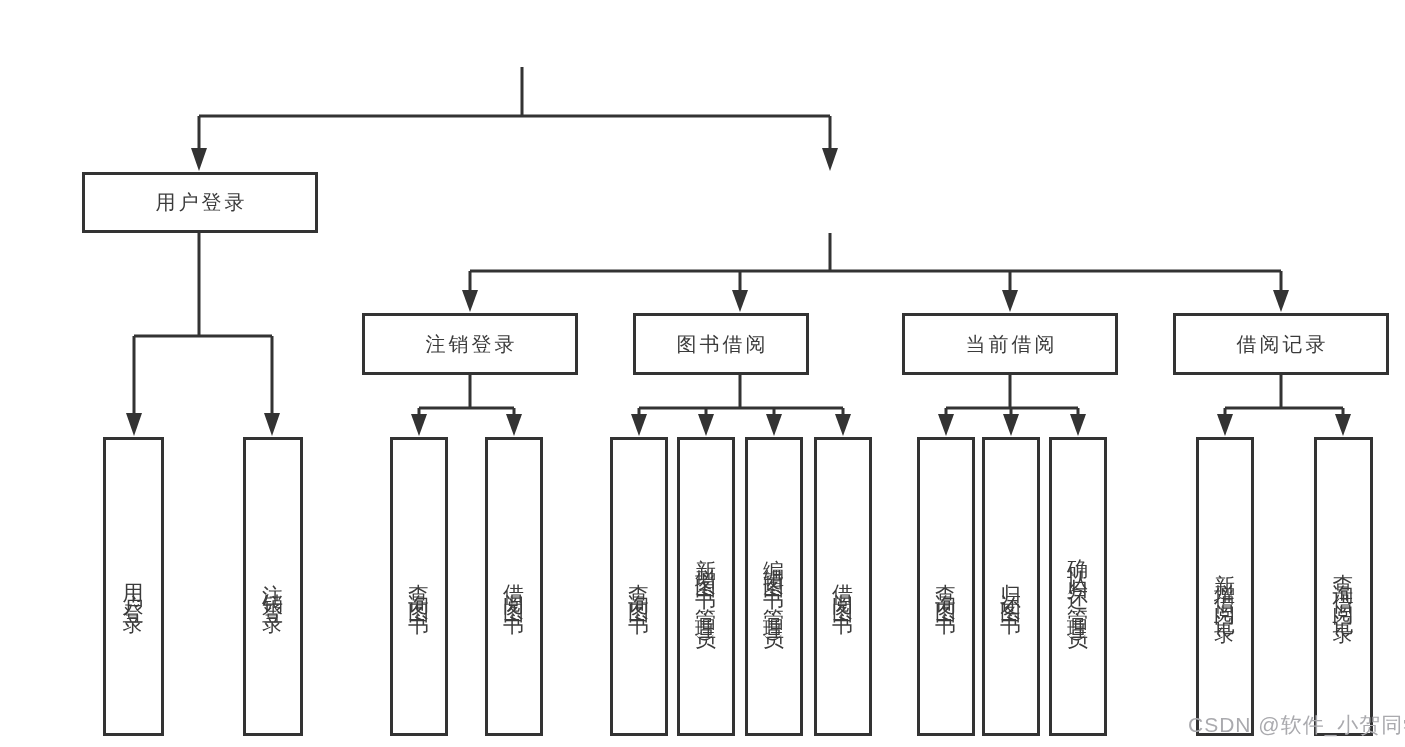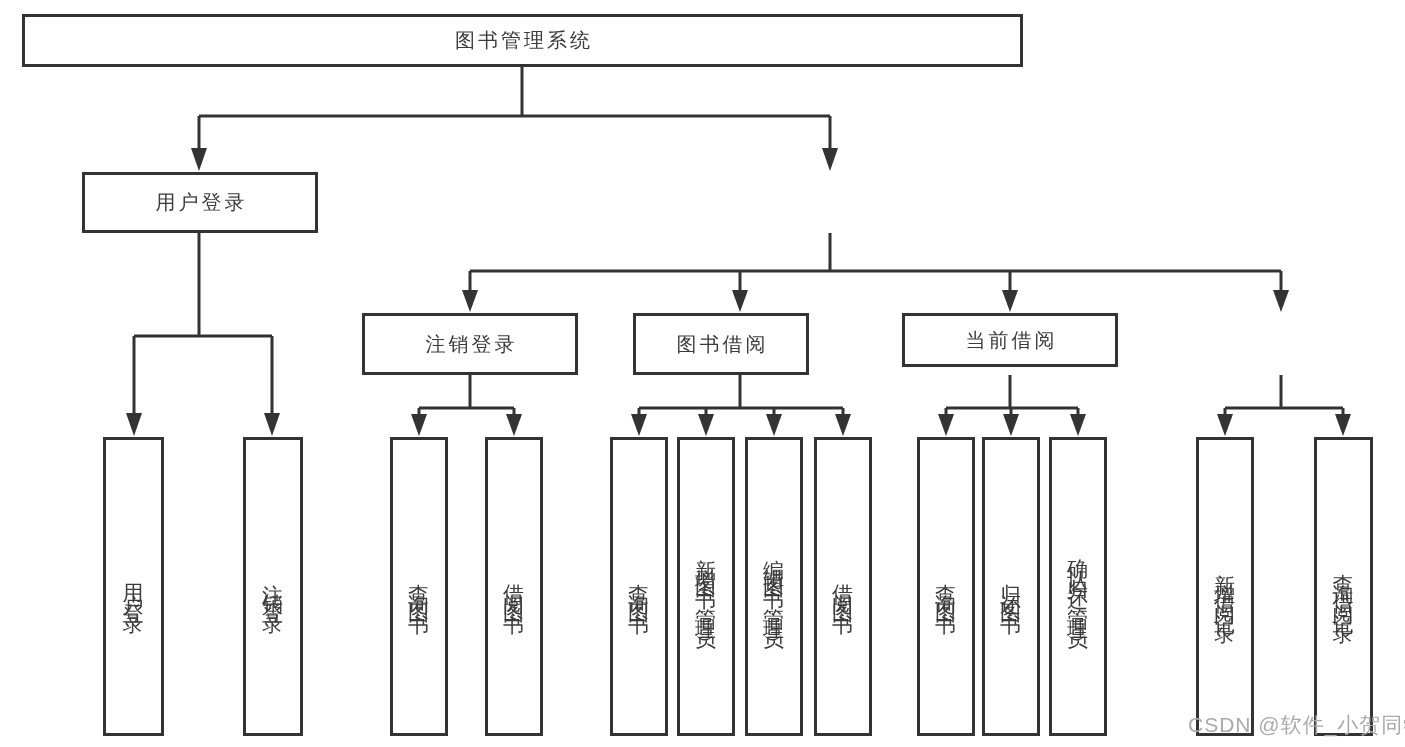--- a/index.html
+++ b/index.html
@@ -100,36 +100,36 @@
       <polygon points="766,414 782,414 774,436"></polygon>
       <polygon points="835,414 851,414 843,436"></polygon>
       <polygon points="938,414 954,414 946,436"></polygon>
       <polygon points="1003,414 1019,414 1011,436"></polygon>
       <polygon points="1070,414 1086,414 1078,436"></polygon>
       <polygon points="1217,414 1233,414 1225,436"></polygon>
       <polygon points="1335,414 1351,414 1343,436"></polygon>
     </g>
   </svg>
 
-  <div class="box" style="left:22px; top:14px; width:1001px; height:53px;">
-    <span class="h-label">图书管理系统</span>
-  </div>
 
   <div class="box" style="left:82px; top:172px; width:236px; height:61px;">
     <span class="h-label">用户登录</span>
   </div>
 
   <div class="box" style="left:362px; top:313px; width:216px; height:62px;">
     <span class="h-label">注销登录</span>
   </div>
   <div class="box" style="left:633px; top:313px; width:176px; height:62px;">
     <span class="h-label">图书借阅</span>
   </div>
-  <div class="box" style="left:902px; top:313px; width:216px; height:54px;">
+  <div class="box" style="left:902px; top:313px; width:216px; height:62px;">
     <span class="h-label">当前借阅</span>
+  </div>
+  <div class="box" style="left:1173px; top:313px; width:216px; height:62px;">
+    <span class="h-label">借阅记录</span>
   </div>
 
   <div class="box leaf" style="left:103px; width:61px;">
     <span class="v-label">用户登录</span>
   </div>
   <div class="box leaf" style="left:243px; width:60px;">
     <span class="v-label">注销登录</span>
   </div>
   <div class="box leaf" style="left:390px; width:58px;">
     <span class="v-label">查询图书</span>

